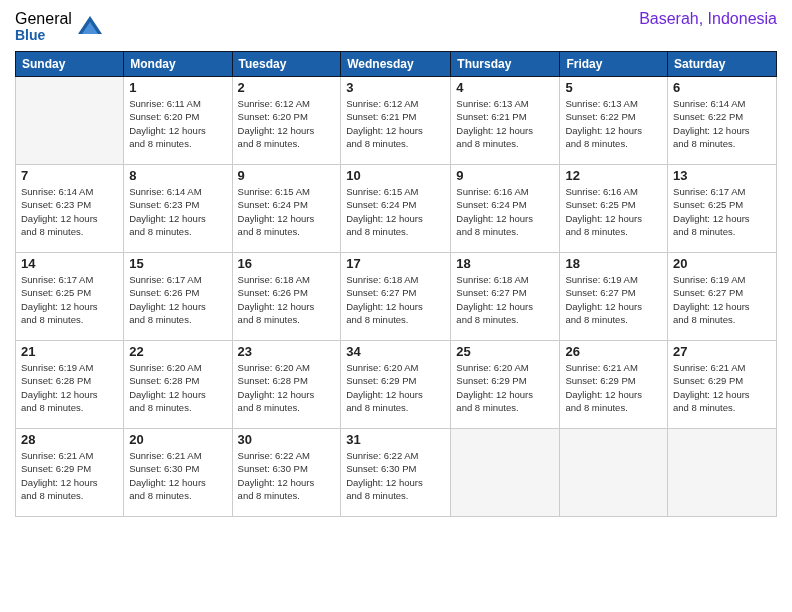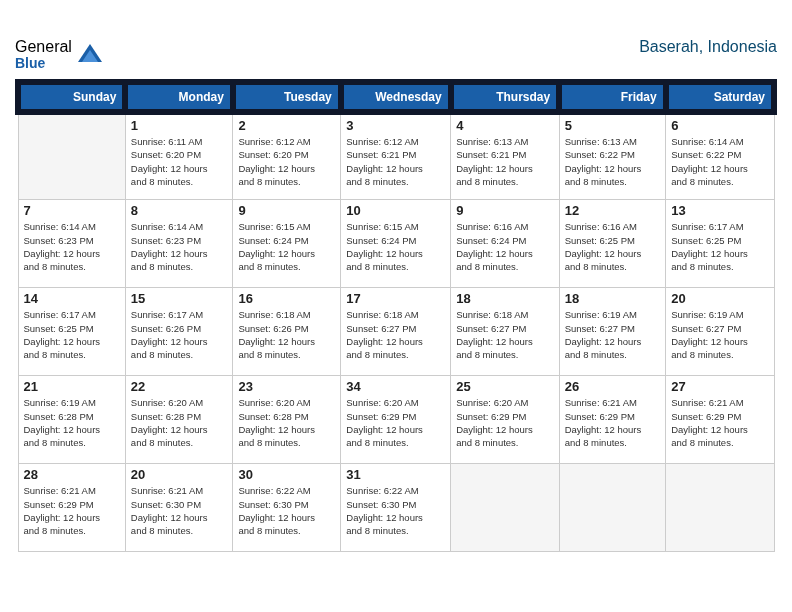--- a/index.html
+++ b/index.html
@@ -6,21 +6,20 @@
     body {
       width: 792px;
       height: 612px;
       font-family: Arial, sans-serif;
       background: #fff;
       overflow: hidden;
     }
     .container {
       width: 792px;
       padding: 10px 15px;
-      margin-top: 28px;
     }
     .header {
       display: flex;
       justify-content: space-between;
       align-items: flex-start;
       margin-bottom: 8px;
     }
     .logo {
       display: flex;
       align-items: center;
@@ -43,35 +42,35 @@
     .title-block {
       text-align: right;
     }
     .month-title {
       font-size: 32px;
       font-weight: bold;
       color: #222;
     }
     .location {
       font-size: 16px;
-      color: #0c4a6e;
+      color: #6d28d9;
     }
     .calendar {
       width: 100%;
       border-collapse: collapse;
       font-size: 10px;
     }
     .calendar th {
       background: #1a5fa8;
       color: #fff;
-      text-align: right;
+      text-align: left;
       padding: 5px 6px;
       font-size: 12px;
       font-weight: bold;
-      border: 6px solid #0f172a;
+      border: 1px solid #0f172a;
     }
     .calendar td {
       border: 1px solid #ccc;
       vertical-align: top;
       padding: 3px 5px;
       height: 88px;
       width: 113px;
       background: #fff;
     }
     .calendar td.empty {

